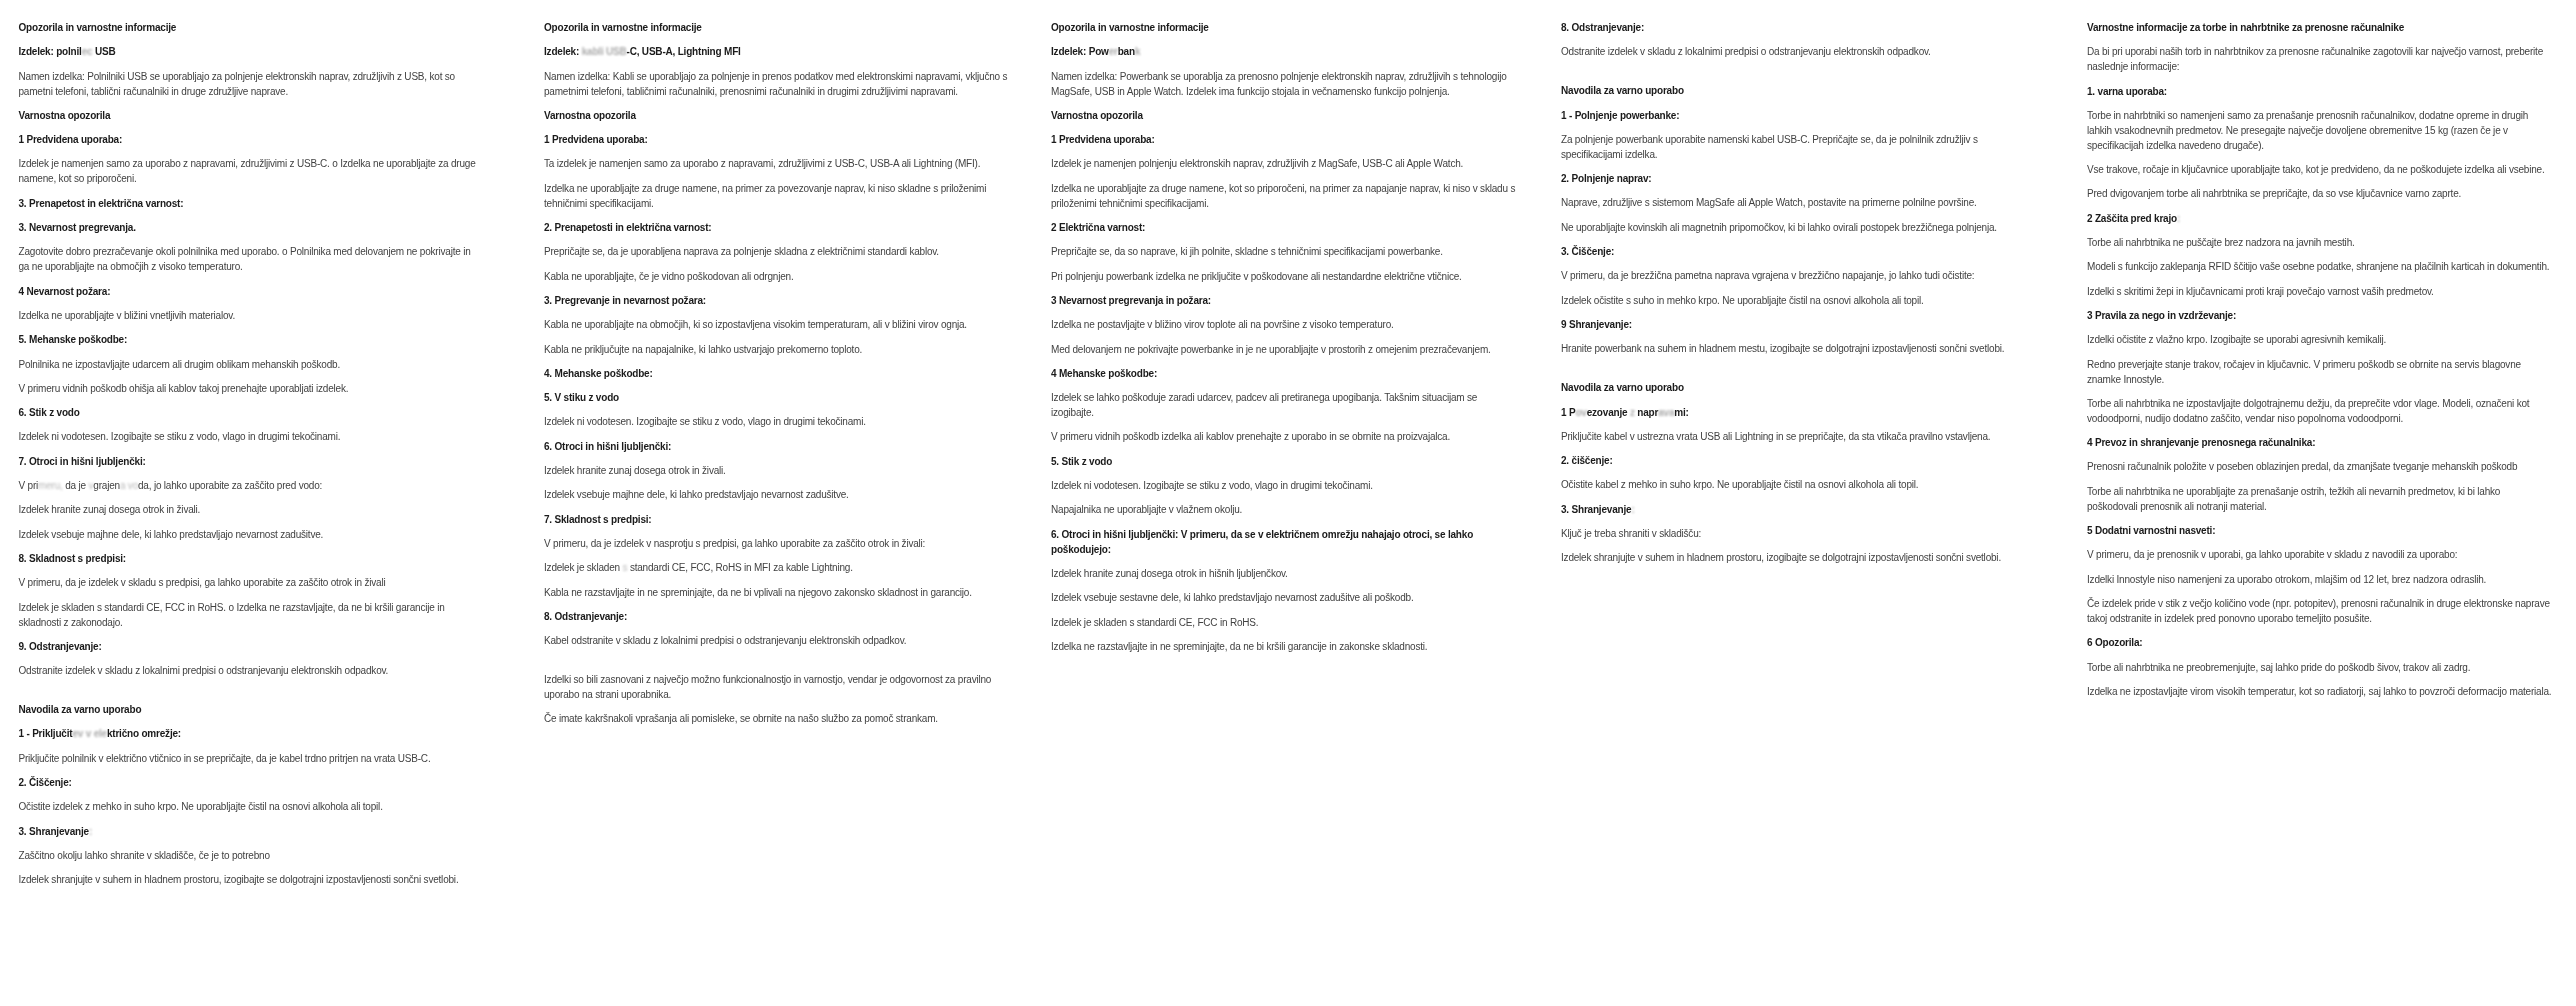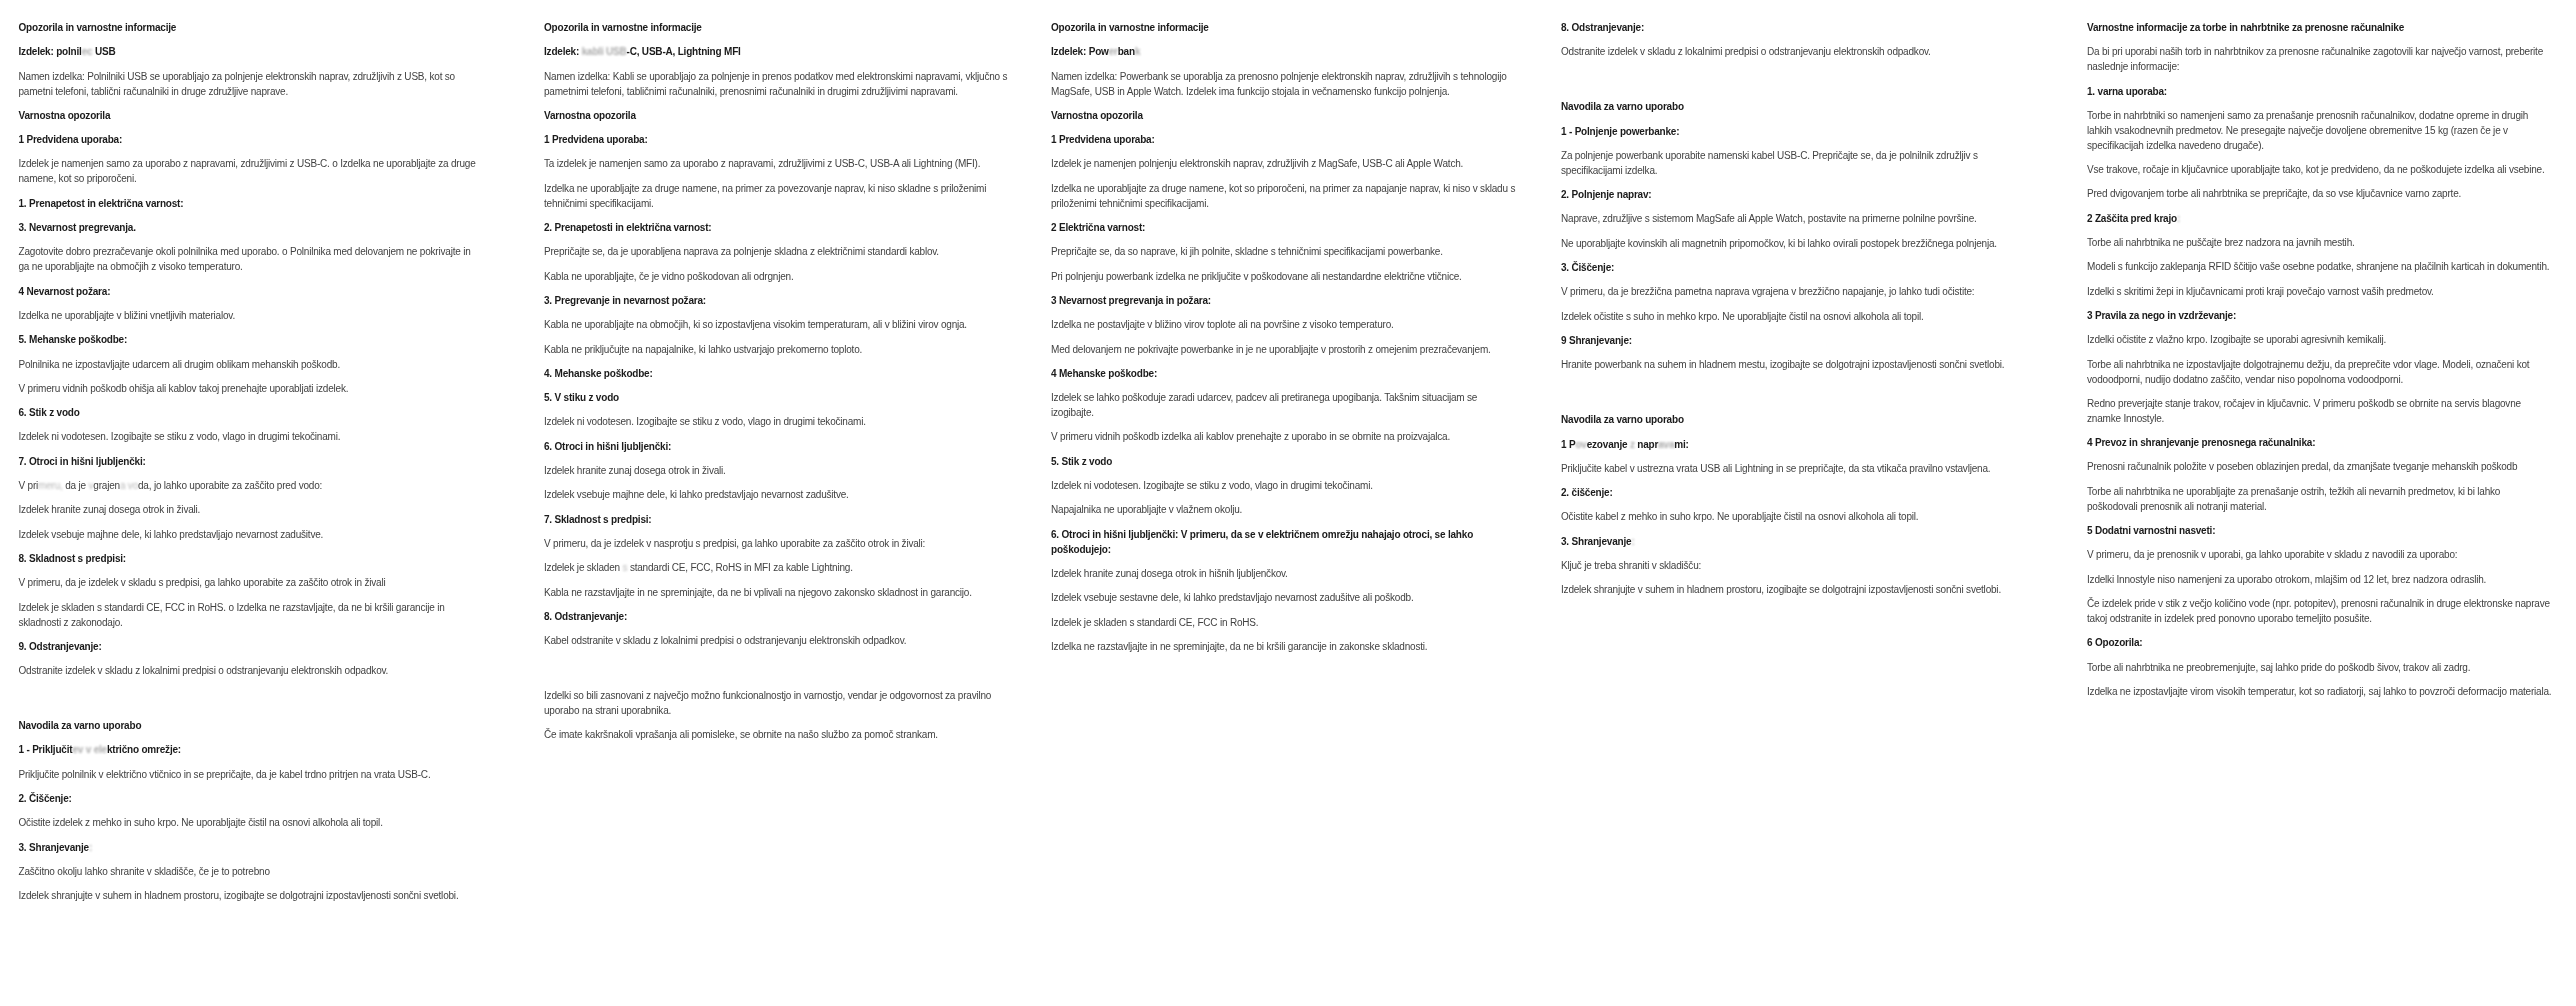--- a/index.html
+++ b/index.html
@@ -4,35 +4,35 @@
 <style>
   html,body{margin:0;padding:0;}
   body{
     width:2576px;height:1006px;background:#ffffff;position:relative;overflow:hidden;
     font-family:"Liberation Sans",sans-serif;
     font-size:10px;line-height:15px;letter-spacing:-0.2px;color:#424242;
   }
   .col{position:absolute;top:20px;width:465px;}
   .block{margin:0 0 9.3px 0;}
   .h1,.h2,.h3{font-weight:700;color:#1b1b1b;}
-  .gap{margin-top:40px;}
+  .gap{margin-top:24px;}
   .fade{opacity:.38;filter:blur(0.8px);}
 </style>
 </head>
 <body>
 
 <div>
   <div class="col" style="left:18.5px">
       <div class="block h1">Opozorila in varnostne informacije</div>
       <div class="block h2"><span>Izdelek: polnil</span><span class="fade">ec</span><span> USB</span></div>
       <div class="block p">Namen izdelka: Polnilniki USB se uporabljajo za polnjenje elektronskih naprav, združljivih z USB, kot so pametni telefoni, tablični računalniki in druge združljive naprave.</div>
       <div class="block h2">Varnostna opozorila</div>
       <div class="block h3">1 Predvidena uporaba:</div>
       <div class="block p">Izdelek je namenjen samo za uporabo z napravami, združljivimi z USB-C. o Izdelka ne uporabljajte za druge namene, kot so priporočeni.</div>
-      <div class="block h3">1. Prenapetost in električna varnost:</div>
+      <div class="block h3">3. Prenapetost in električna varnost:</div>
       <div class="block h3">3. Nevarnost pregrevanja.</div>
       <div class="block p">Zagotovite dobro prezračevanje okoli polnilnika med uporabo. o Polnilnika med delovanjem ne pokrivajte in ga ne uporabljajte na območjih z visoko temperaturo.</div>
       <div class="block h3">4 Nevarnost požara:</div>
       <div class="block p">Izdelka ne uporabljajte v bližini vnetljivih materialov.</div>
       <div class="block h3">5. Mehanske poškodbe:</div>
       <div class="block p">Polnilnika ne izpostavljajte udarcem ali drugim oblikam mehanskih poškodb.</div>
       <div class="block p">V primeru vidnih poškodb ohišja ali kablov takoj prenehajte uporabljati izdelek.</div>
       <div class="block h3">6. Stik z vodo</div>
       <div class="block p">Izdelek ni vodotesen. Izogibajte se stiku z vodo, vlago in drugimi tekočinami.</div>
       <div class="block h3">7. Otroci in hišni ljubljenčki:</div>
@@ -137,22 +137,22 @@
       <div class="block h3">1. varna uporaba:</div>
       <div class="block p">Torbe in nahrbtniki so namenjeni samo za prenašanje prenosnih računalnikov, dodatne opreme in drugih lahkih vsakodnevnih predmetov. Ne presegajte največje dovoljene obremenitve 15 kg (razen če je v specifikacijah izdelka navedeno drugače).</div>
       <div class="block p">Vse trakove, ročaje in ključavnice uporabljajte tako, kot je predvideno, da ne poškodujete izdelka ali vsebine.</div>
       <div class="block p">Pred dvigovanjem torbe ali nahrbtnika se prepričajte, da so vse ključavnice varno zaprte.</div>
       <div class="block h3"><span>2 Zaščita pred krajo</span><span class="fade">:</span></div>
       <div class="block p">Torbe ali nahrbtnika ne puščajte brez nadzora na javnih mestih.</div>
       <div class="block p">Modeli s funkcijo zaklepanja RFID ščitijo vaše osebne podatke, shranjene na plačilnih karticah in dokumentih.</div>
       <div class="block p">Izdelki s skritimi žepi in ključavnicami proti kraji povečajo varnost vaših predmetov.</div>
       <div class="block h3">3 Pravila za nego in vzdrževanje:</div>
       <div class="block p">Izdelki očistite z vlažno krpo. Izogibajte se uporabi agresivnih kemikalij.</div>
+      <div class="block p">Redno preverjajte stanje trakov, ročajev in ključavnic. V primeru poškodb se obrnite na servis blagovne znamke Innostyle.</div>
       <div class="block p">Torbe ali nahrbtnika ne izpostavljajte dolgotrajnemu dežju, da preprečite vdor vlage. Modeli, označeni kot vodoodporni, nudijo dodatno zaščito, vendar niso popolnoma vodoodporni.</div>
-      <div class="block p">Redno preverjajte stanje trakov, ročajev in ključavnic. V primeru poškodb se obrnite na servis blagovne znamke Innostyle.</div>
       <div class="block h3">4 Prevoz in shranjevanje prenosnega računalnika:</div>
       <div class="block p">Prenosni računalnik položite v poseben oblazinjen predal, da zmanjšate tveganje mehanskih poškodb</div>
       <div class="block p">Torbe ali nahrbtnika ne uporabljajte za prenašanje ostrih, težkih ali nevarnih predmetov, ki bi lahko poškodovali prenosnik ali notranji material.</div>
       <div class="block h3">5 Dodatni varnostni nasveti:</div>
       <div class="block p">V primeru, da je prenosnik v uporabi, ga lahko uporabite v skladu z navodili za uporabo:</div>
       <div class="block p">Izdelki Innostyle niso namenjeni za uporabo otrokom, mlajšim od 12 let, brez nadzora odraslih.</div>
       <div class="block p">Če izdelek pride v stik z večjo količino vode (npr. potopitev), prenosni računalnik in druge elektronske naprave takoj odstranite in izdelek pred ponovno uporabo temeljito posušite.</div>
       <div class="block h3">6 Opozorila:</div>
       <div class="block p">Torbe ali nahrbtnika ne preobremenjujte, saj lahko pride do poškodb šivov, trakov ali zadrg.</div>
       <div class="block p">Izdelka ne izpostavljajte virom visokih temperatur, kot so radiatorji, saj lahko to povzroči deformacijo materiala.</div>

